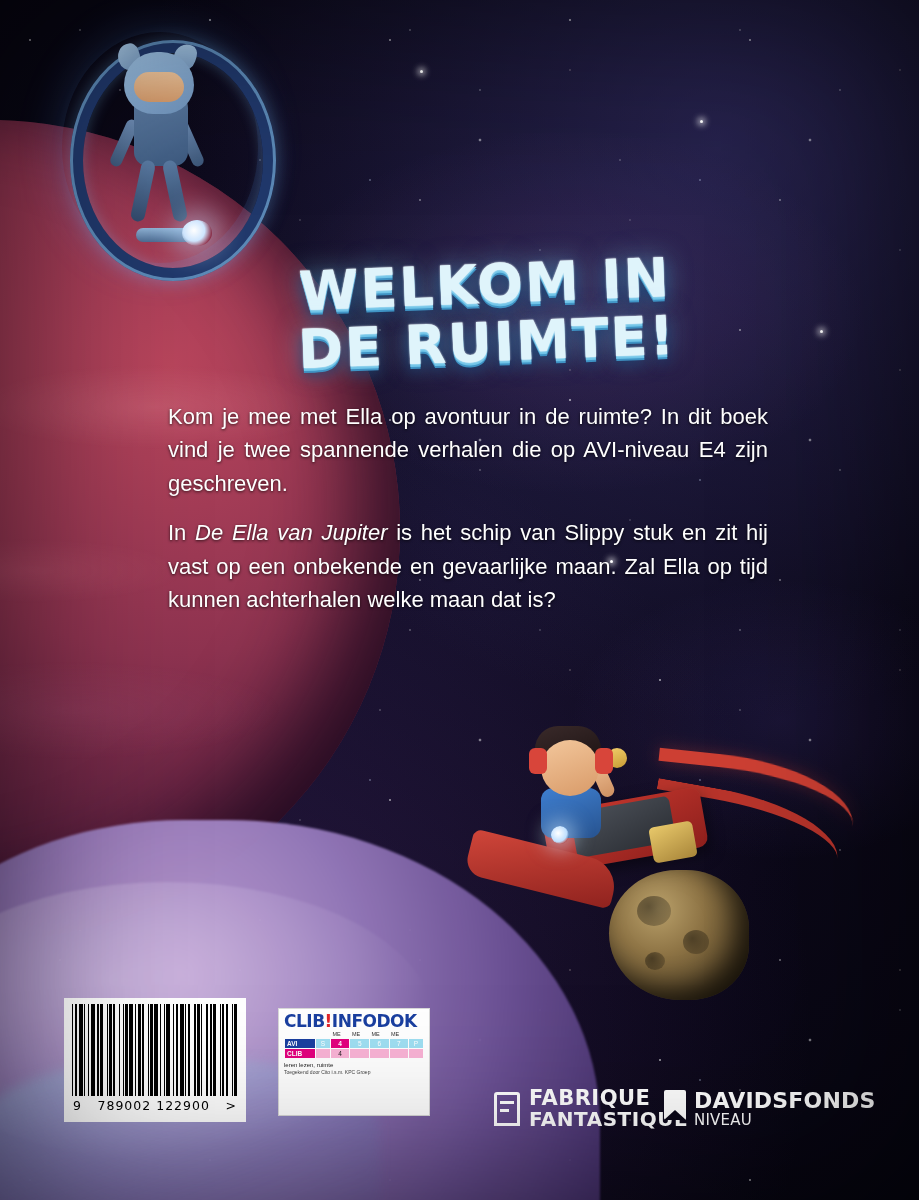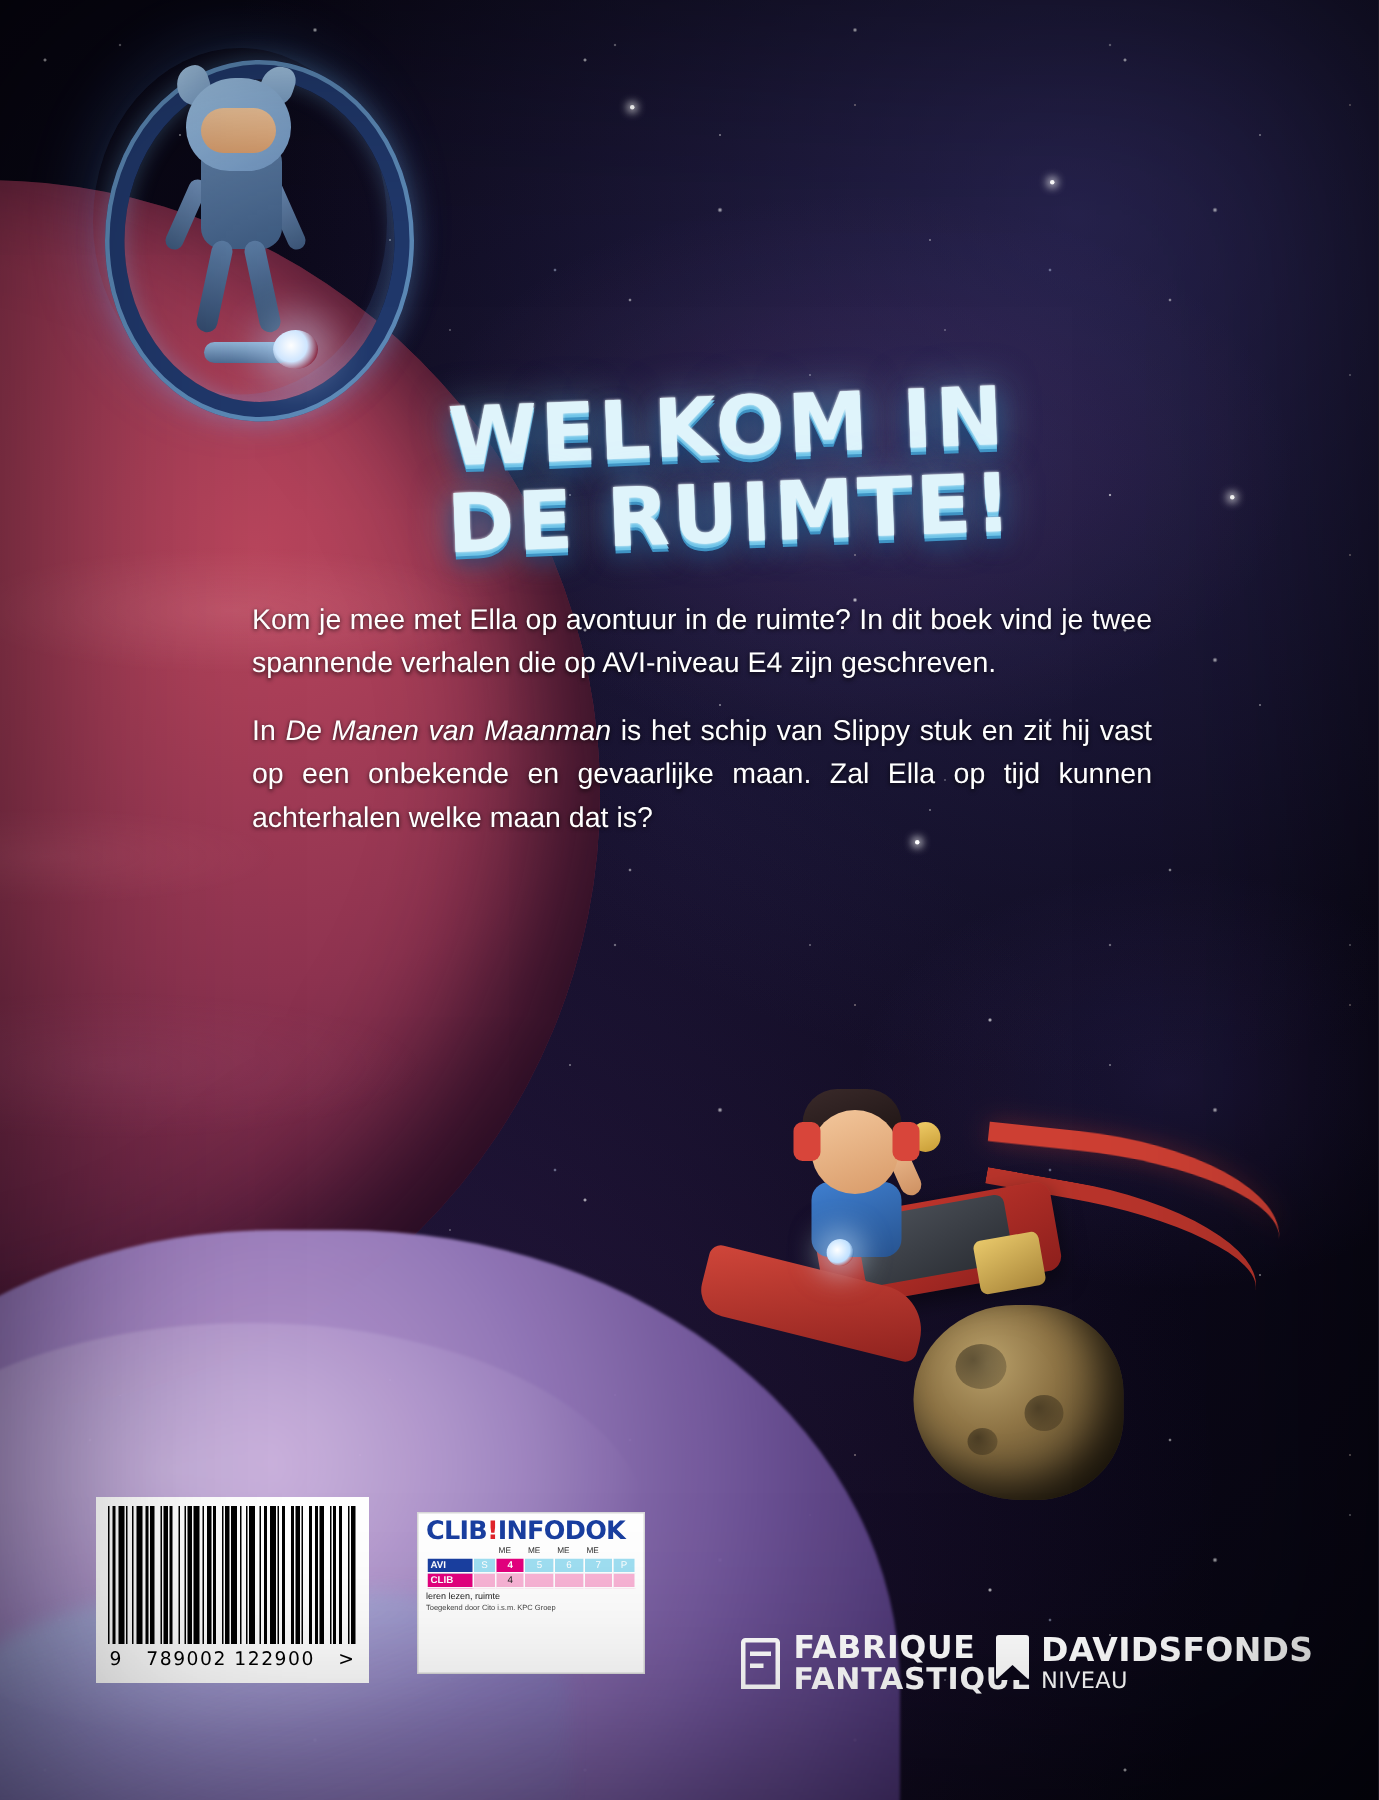--- a/index.html
+++ b/index.html
@@ -261,21 +261,21 @@
       0 5px 0 #3f93c4,
       0 7px 14px rgba(20,60,110,.9),
       0 0 26px rgba(140,225,255,.55);
   }
   .title span.l2{margin-top:4px;}
 
   
   .copy{
     position:absolute;left:168px;top:400px;width:600px;
     color:#ffffff;
-    font-size:19px;
+    font-size:22px;
     line-height:1.52;
     text-shadow:0 1px 3px rgba(0,0,0,.75);
   }
   .copy p{margin:0 0 16px 0;text-align:justify;}
   .copy p.last{margin-bottom:0;}
   .copy em{font-style:italic;}
 
   
   .barcode-box{
     position:absolute;left:64px;top:998px;width:182px;height:124px;
@@ -405,21 +405,21 @@
     <div class="headlight"></div>
   </div>
 
   <div class="title">
     <span class="l1">WELKOM IN</span>
     <span class="l2">DE RUIMTE!</span>
   </div>
 
   <div class="copy">
     <p>Kom je mee met Ella op avontuur in de ruimte? In dit boek vind je twee spannende verhalen die op AVI-niveau E4 zijn geschreven.</p>
-    <p class="last">In <em>De Manen van Maanman</em> is het schip van Slippy stuk en zit hij vast op een onbekende en gevaarlijke maan. Zal Ella op tijd kunnen achterhalen welke maan dat is?</p>
+    <p class="last">In <em>De Ella van Jupiter</em> is het schip van Slippy stuk en zit hij vast op een onbekende en gevaarlijke maan. Zal Ella op tijd kunnen achterhalen welke maan dat is?</p>
   </div>
 
   <div class="barcode-box">
     <div class="bars" id="bars">
         <i style="width: 1.7px; background: rgb(0, 0, 0); height: 100%;"></i>
         <i style="width: 1.7px; background: transparent;"></i>
         <i style="width: 3.4px; background: rgb(0, 0, 0); height: 100%;"></i>
         <i style="width: 1.7px; background: transparent;"></i>
         <i style="width: 5.1px; background: rgb(0, 0, 0);"></i>
         <i style="width: 1.7px; background: transparent;"></i>

